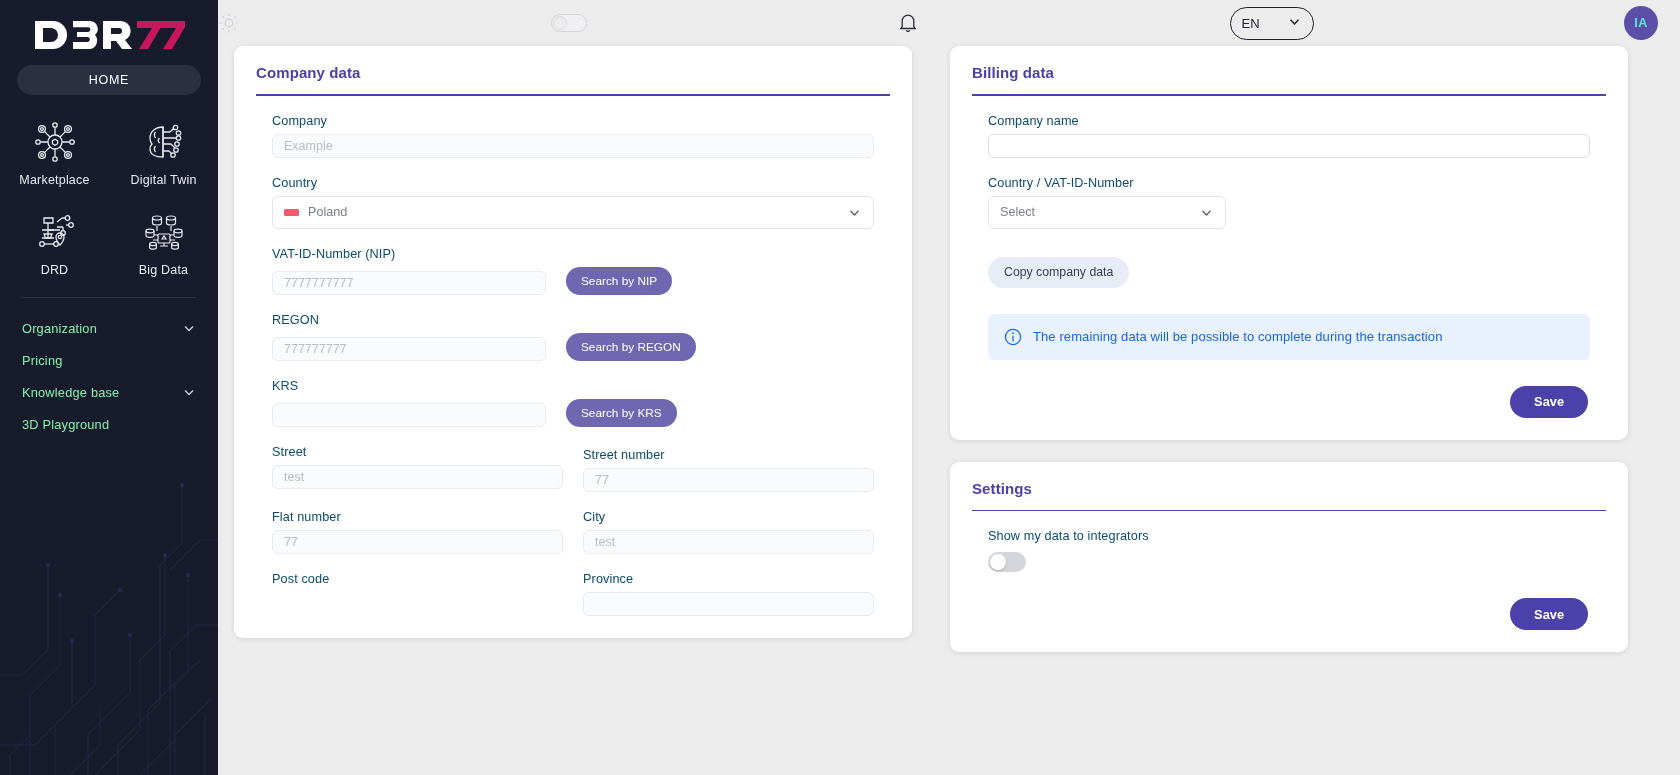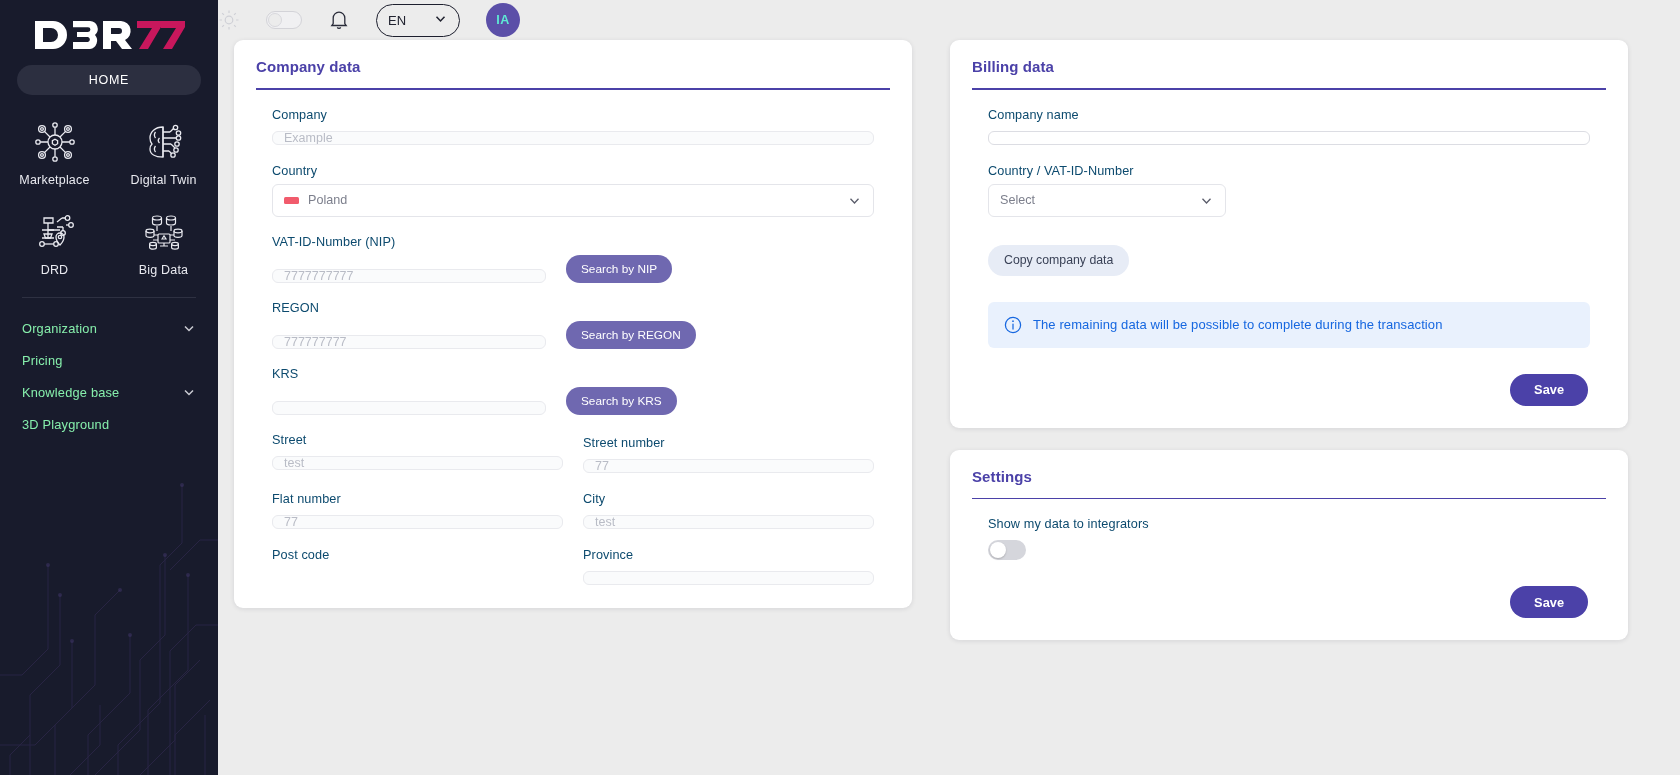--- a/index.html
+++ b/index.html
@@ -57,22 +57,22 @@
   .nav-item {
     display: flex; align-items: center; justify-content: space-between;
     height: 32px; color: #86efac; font-size: 12.8px; cursor: pointer; letter-spacing: .2px;
   }
   .nav-item .chev { width: 14px; height: 14px; opacity: .85; }
   .nav-item .chev svg { display:block; }
 
   
   .main { flex: 1; height: 775px; position: relative; background: #ececec; overflow: hidden; }
   .topbar {
-    height: 40px; width: 100%;
-    display: flex; align-items: center; justify-content: flex-start;
+    height: 46px; width: 100%;
+    display: flex; align-items: center; justify-content: space-between;
     padding-right: 22px; gap: 26px;
     background: #ececec;
   }
   .sun-ico { width: 22px; height: 22px; display:flex; align-items:center; }
   .theme-toggle {
     width: 36px; height: 18px; border-radius: 9px;
     border: 1.4px solid #d3d3d8; background: #f0f0f2;
     position: relative; cursor: pointer;
   }
   .theme-toggle .knob {
@@ -109,21 +109,21 @@
   }
   .card-title {
     color: #4b41a8; font-size: 15px; font-weight: 700; letter-spacing: .1px;
   }
   .card-rule { margin-top: 13px; height: 1.6px; background: #4b41a8; }
   .card-body { padding: 0 16px; }
 
   .field { margin-top: 18px; }
   .field-label { font-size: 12.7px; color: #0c4a6e; margin-bottom: 6px; letter-spacing: .1px; }
   .inp {
-    width: 100%; height: 14px;
+    width: 100%; height: 24px;
     border: 1px solid #e9eaee; border-radius: 6px;
     background: #fafbfc;
     padding: 0 11px;
     font-size: 12.5px; color: #3a3c4a;
     font-family: "Liberation Sans", sans-serif;
     outline: none;
   }
   .inp::placeholder { color: #b9bcc6; }
   .inp.white { background: #ffffff; border-color: #dcdde3; }
   .select-like {

